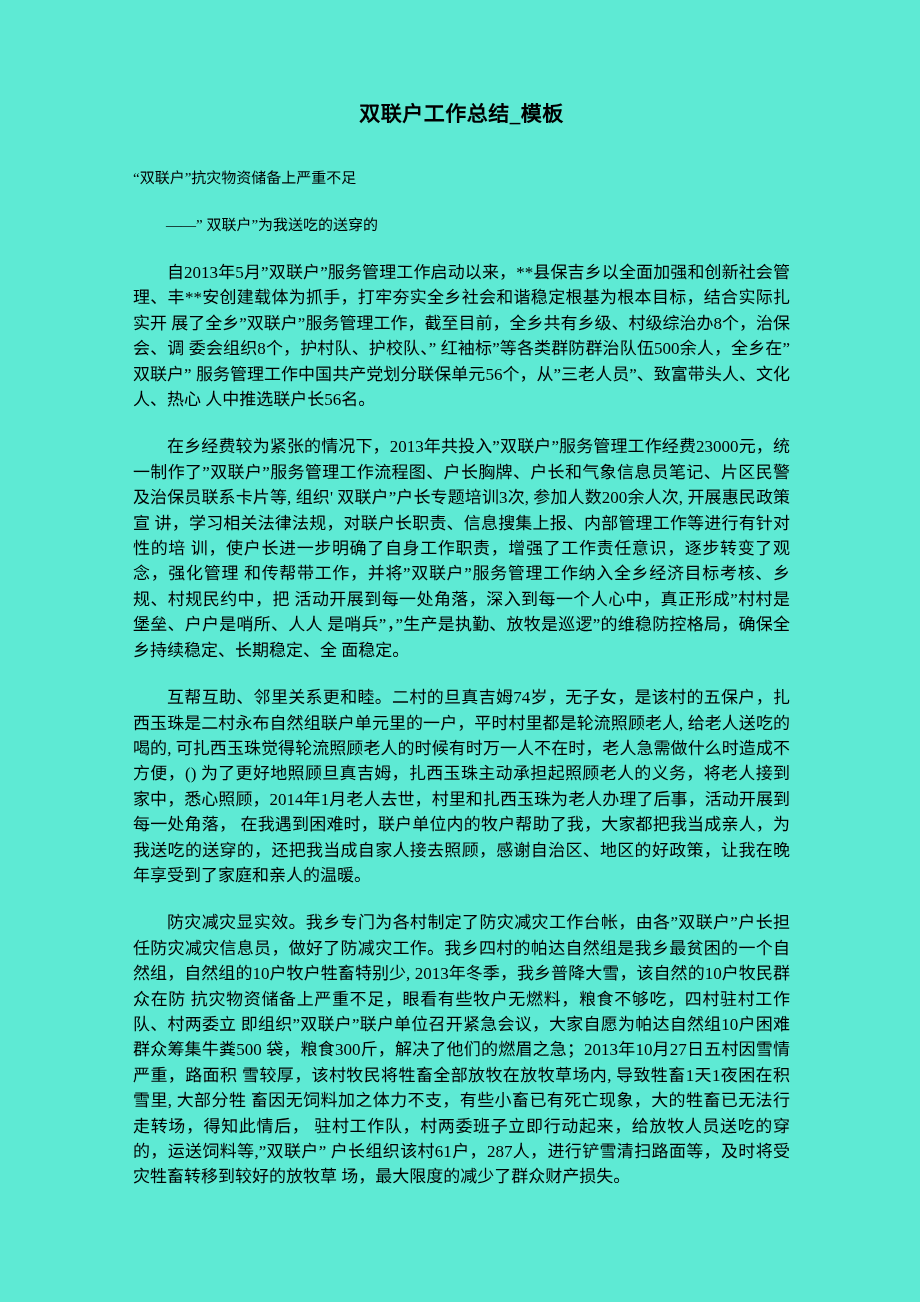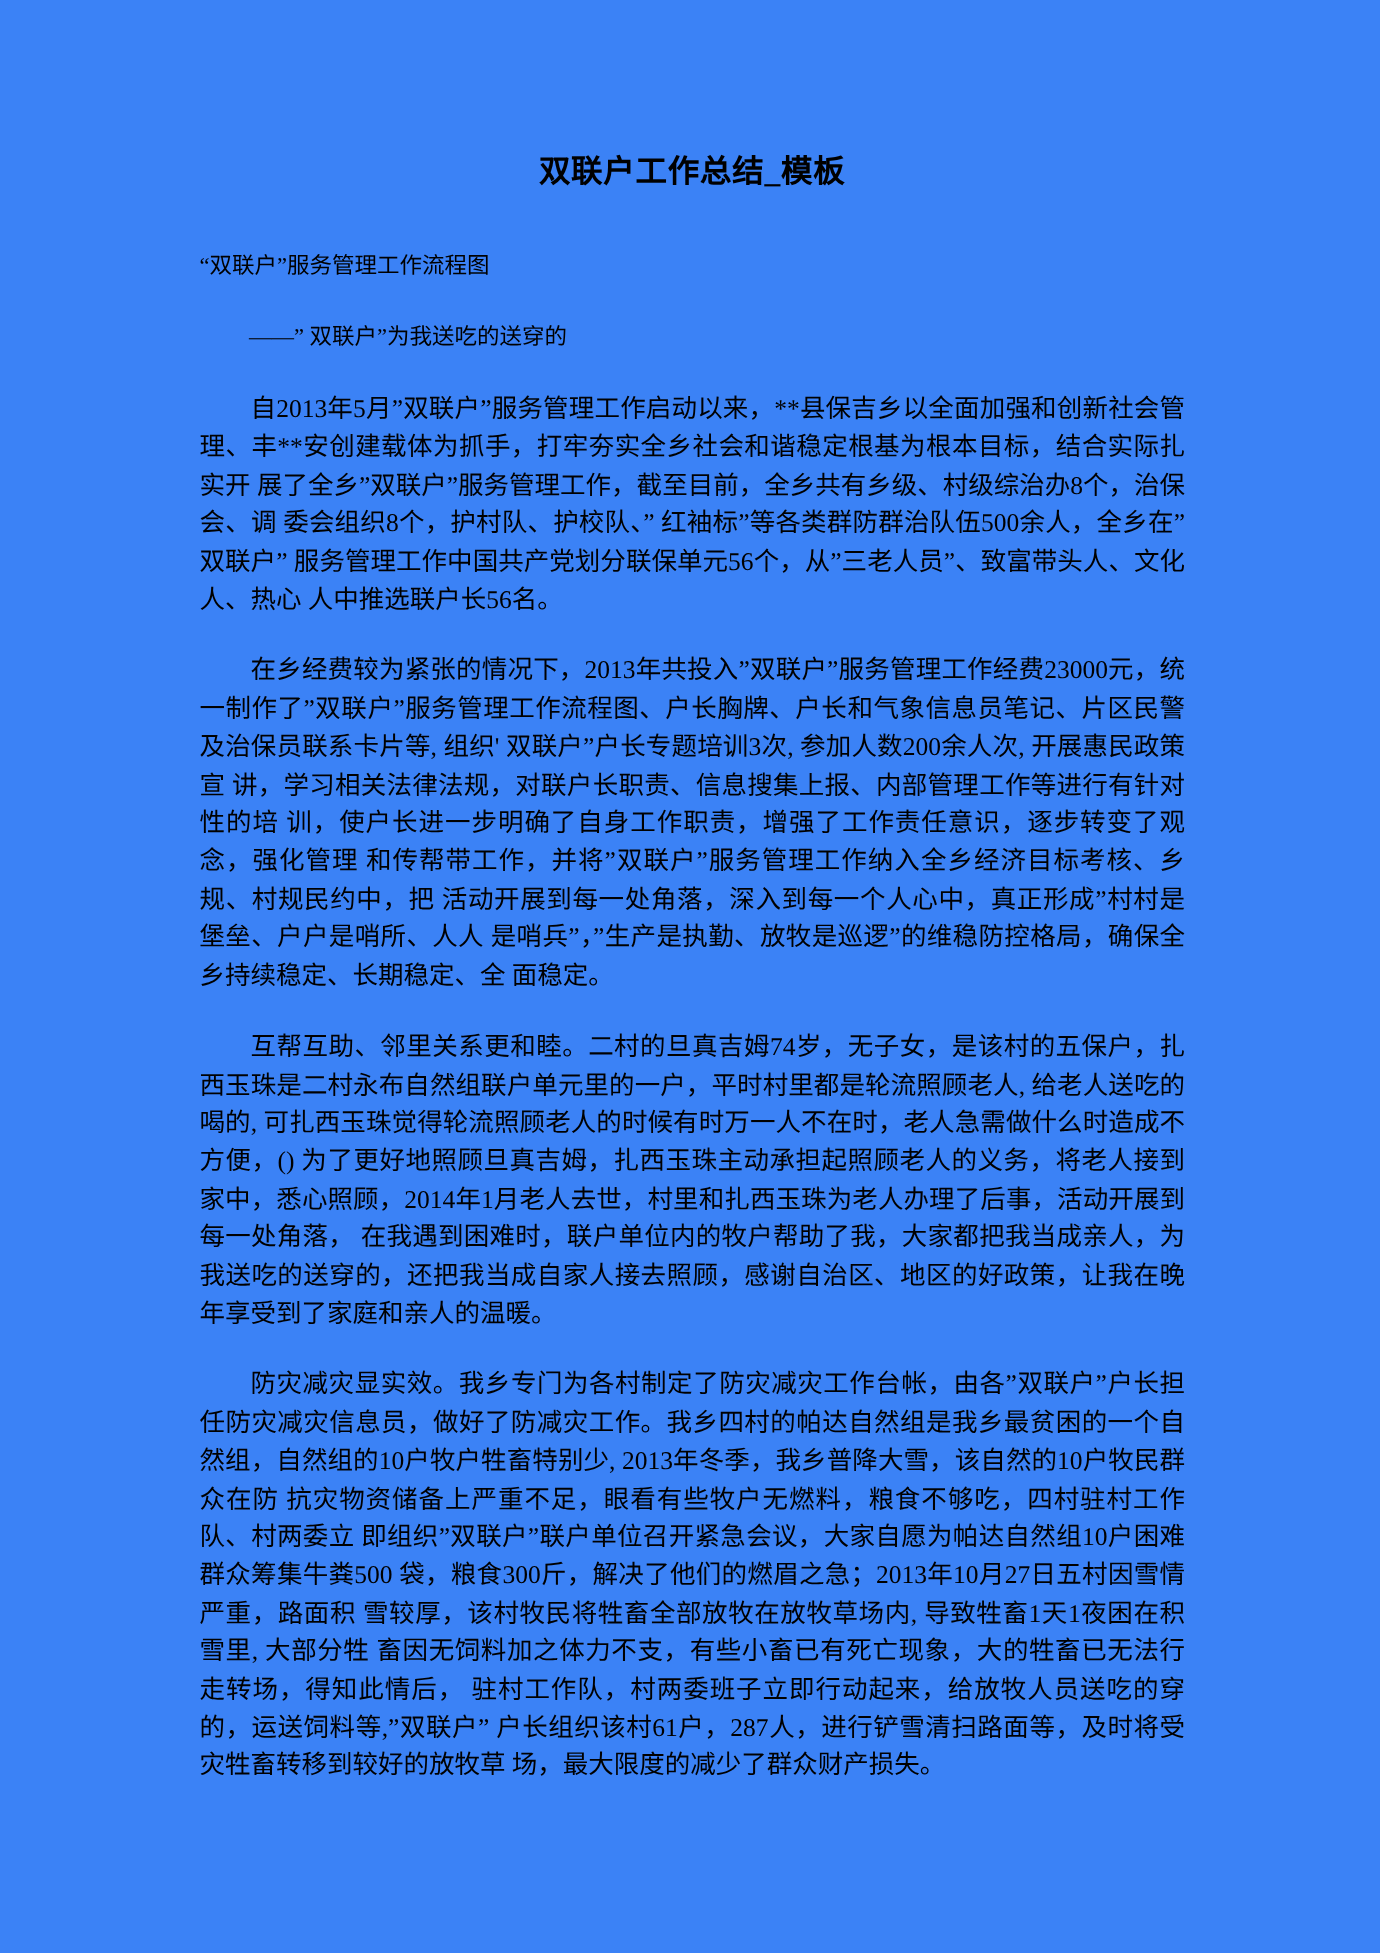--- a/index.html
+++ b/index.html
@@ -10,21 +10,21 @@
   }
   body {
     font-family: "Liberation Serif", "DejaVu Serif", serif;
     color: #000000;
   }
   .page {
     position: relative;
     width: 920px;
     height: 1302px;
     margin: 0 auto;
-    background: #3b82f6;
+    background: #5eead4;
     box-sizing: border-box;
     overflow: hidden;
   }
   .content {
     position: absolute;
     left: 133px;
     top: 0;
     width: 657px;
   }
   .doc-title {
@@ -67,21 +67,21 @@
 </style>
 </head>
 <body>
 
 <div class="page">
   <div class="content">
 
     <h1 class="doc-title">双联户工作总结_模板</h1>
 
     <div class="subtitle-block">
-      <p class="subhead">“双联户”服务管理工作流程图</p>
+      <p class="subhead">“双联户”抗灾物资储备上严重不足</p>
       <p class="subhead indent-2">——” 双联户”为我送吃的送穿的</p>
     </div>
 
     <div class="paragraphs" style="margin-top:22px;">
       <p class="body-para">自2013年5月”双联户”服务管理工作启动以来，**县保吉乡以全面加强和创新社会管 理、丰**安创建载体为抓手，打牢夯实全乡社会和谐稳定根基为根本目标，结合实际扎实开 展了全乡”双联户”服务管理工作，截至目前，全乡共有乡级、村级综治办8个，治保会、调 委会组织8个，护村队、护校队、” 红袖标”等各类群防群治队伍500余人，全乡在”双联户” 服务管理工作中国共产党划分联保单元56个，从”三老人员”、致富带头人、文化人、热心 人中推选联户长56名。</p>
       <p class="body-para">在乡经费较为紧张的情况下，2013年共投入”双联户”服务管理工作经费23000元，统 一制作了”双联户”服务管理工作流程图、户长胸牌、户长和气象信息员笔记、片区民警及治保员联系卡片等, 组织' 双联户”户长专题培训3次, 参加人数200余人次, 开展惠民政策宣 讲，学习相关法律法规，对联户长职责、信息搜集上报、内部管理工作等进行有针对性的培 训，使户长进一步明确了自身工作职责，增强了工作责任意识，逐步转变了观念，强化管理 和传帮带工作，并将”双联户”服务管理工作纳入全乡经济目标考核、乡规、村规民约中，把 活动开展到每一处角落，深入到每一个人心中，真正形成”村村是堡垒、户户是哨所、人人 是哨兵”，”生产是执勤、放牧是巡逻”的维稳防控格局，确保全乡持续稳定、长期稳定、全 面稳定。</p>
       <p class="body-para">互帮互助、邻里关系更和睦。二村的旦真吉姆74岁，无子女，是该村的五保户，扎西玉珠是二村永布自然组联户单元里的一户，平时村里都是轮流照顾老人, 给老人送吃的喝的, 可扎西玉珠觉得轮流照顾老人的时候有时万一人不在时，老人急需做什么时造成不方便，() 为了更好地照顾旦真吉姆，扎西玉珠主动承担起照顾老人的义务，将老人接到家中，悉心照顾，2014年1月老人去世，村里和扎西玉珠为老人办理了后事，活动开展到每一处角落， 在我遇到困难时，联户单位内的牧户帮助了我，大家都把我当成亲人，为我送吃的送穿的，还把我当成自家人接去照顾，感谢自治区、地区的好政策，让我在晚年享受到了家庭和亲人的温暖。</p>
       <p class="body-para">防灾减灾显实效。我乡专门为各村制定了防灾减灾工作台帐，由各”双联户”户长担任防灾减灾信息员，做好了防减灾工作。我乡四村的帕达自然组是我乡最贫困的一个自然组，自然组的10户牧户牲畜特别少, 2013年冬季，我乡普降大雪，该自然的10户牧民群众在防 抗灾物资储备上严重不足，眼看有些牧户无燃料，粮食不够吃，四村驻村工作队、村两委立 即组织”双联户”联户单位召开紧急会议，大家自愿为帕达自然组10户困难群众筹集牛粪500 袋，粮食300斤，解决了他们的燃眉之急；2013年10月27日五村因雪情严重，路面积 雪较厚，该村牧民将牲畜全部放牧在放牧草场内, 导致牲畜1天1夜困在积雪里, 大部分牲 畜因无饲料加之体力不支，有些小畜已有死亡现象，大的牲畜已无法行走转场，得知此情后， 驻村工作队，村两委班子立即行动起来，给放牧人员送吃的穿的，运送饲料等,”双联户” 户长组织该村61户，287人，进行铲雪清扫路面等，及时将受灾牲畜转移到较好的放牧草 场，最大限度的减少了群众财产损失。</p>
     </div>
 

